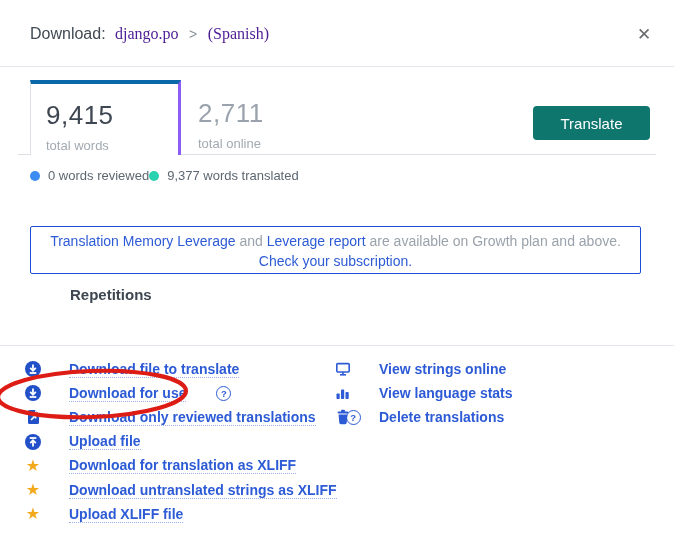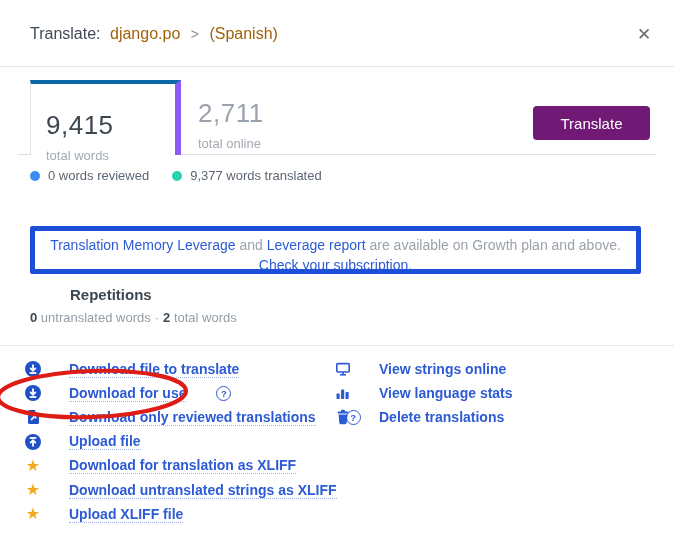--- a/index.html
+++ b/index.html
@@ -6,55 +6,55 @@
   body{
     width:674px;height:536px;background:#ffffff;
     font-family:"Liberation Sans","DejaVu Sans",sans-serif;
     position:relative;overflow:hidden;
     -webkit-font-smoothing:antialiased;
   }
   #app{position:absolute;inset:0;}
 
   
   .header-title{position:absolute;left:30px;top:25px;font-size:16px;color:#404a54;}
-  .header-title .lnk{color:#a16207;}
+  .header-title .lnk{color:#4c1d95;font-family:Liberation Serif, serif;}
   .header-title .chev{color:#8a929b;margin:0 6px;font-size:14px;}
   .close-btn{position:absolute;left:630px;top:20px;width:28px;height:28px;
     display:flex;align-items:center;justify-content:center;cursor:pointer;
     color:#6b6c6e;font-size:17px;font-weight:bold;}
   .divider{position:absolute;left:0;width:674px;height:1px;background:#e7e6ec;}
   .divider1{top:66px;}
   .divider2{top:345px;}
 
   
   .tabline{position:absolute;top:154px;left:18px;width:638px;height:1px;background:#dcdfe3;}
   .tab{position:absolute;top:80px;height:75px;box-sizing:border-box;}
   .tab-active{left:30px;width:151px;background:#fff;
-    border-left:1px solid #dcdfe3;border-right:6px solid #8b5cf6;
-    border-top:4px solid #0a67a9;padding:26px 0 0 15px;z-index:2;}
+    border-left:1px solid #dcdfe3;border-right:3px solid #8b5cf6;
+    border-top:4px solid #0a67a9;padding:16px 0 0 15px;z-index:2;}
   .tab-inactive{left:182px;width:160px;padding:18px 0 0 16px;}
   .tab-num{font-size:26px;color:#3e4651;letter-spacing:.5px;}
   .tab-inactive .tab-num{color:#9aa3ad;}
   .tab-sub{font-size:13px;color:#a2aab2;margin-top:7px;}
 
   .translate-btn{position:absolute;left:533px;top:106px;width:117px;height:34px;
-    background:#701a75;border:none;border-radius:4px;color:#fff;font-size:15px;
+    background:#0f766e;border:none;border-radius:4px;color:#fff;font-size:15px;
     font-family:inherit;cursor:pointer;}
 
   
-  .legend{position:absolute;left:30px;top:168px;display:flex;gap:23px;align-items:center;}
+  .legend{position:absolute;left:30px;top:168px;display:flex;align-items:center;}
   .legend-item{display:flex;align-items:center;gap:8px;font-size:13px;color:#5d6771;}
   .dot{width:10px;height:10px;border-radius:50%;}
   .dot-0{background:#3c8cf3;}
   .dot-1{background:#28d2ae;}
   .dot-2{background:#e4e7ea;}
 
   
   .notice{position:absolute;left:30px;top:226px;width:611px;height:48px;
-    box-sizing:border-box;border:5px solid #1d4ed8;border-radius:2px;
+    box-sizing:border-box;border:1px solid #1d4ed8;border-radius:2px;
     text-align:center;font-size:14px;line-height:20px;color:#9aa2ab;padding-top:4px;}
   .notice .lnk{color:#2d5bd5;}
 
   
   .rep-title{position:absolute;left:30px;top:286px;font-size:15px;font-weight:bold;color:#3d4751;margin-left:40px;}
   .rep-stats{position:absolute;left:30px;top:310px;font-size:13px;color:#949ea7;}
   .rep-stats b{color:#3d4751;}
   .rep-stats .mid{margin:0 4px;}
 
   
@@ -72,21 +72,21 @@
 
   
   .annotation{position:absolute;left:-8px;top:366px;pointer-events:none;z-index:5;}
 </style>
 </head>
 <body>
 
 <div id="app">
 
   <div class="header-title">
-    <span>Translate:</span>
+    <span>Download:</span>
     <span class="lnk" style="margin-left:5px;">django.po</span>
     <span class="chev">&gt;</span>
     <span class="lnk">(Spanish)</span>
   </div>
   <div class="close-btn">✕</div>
   <div class="divider divider1"></div>
 
   <div class="tabline"></div>
   <div class="tab tab-active">
     <div class="tab-num">9,415</div>
@@ -108,23 +108,20 @@
       <span>9,377 words translated</span>
     </div>
   </div>
 
   <div class="notice">
     <span class="lnk">Translation Memory Leverage</span><span> and </span><span class="lnk">Leverage report</span><span> are available on Growth plan and above.</span><br>
     <span class="lnk">Check your subscription.</span>
   </div>
 
   <div class="rep-title">Repetitions</div>
-  <div class="rep-stats">
-    <b>0</b><span> untranslated words</span><span class="mid">·</span><b>2</b><span> total words</span>
-  </div>
 
   <div class="divider divider2"></div>
 
   <div class="col col-left">
 
     <div class="action-row">
       <span class="icn">
         <svg width="16" height="16" viewBox="0 0 16 16">
             <circle cx="8" cy="8" r="8" fill="#2150c8"></circle>
             <path d="M8 3.6v5.2" stroke="#fff" stroke-width="1.8" fill="none"></path>

